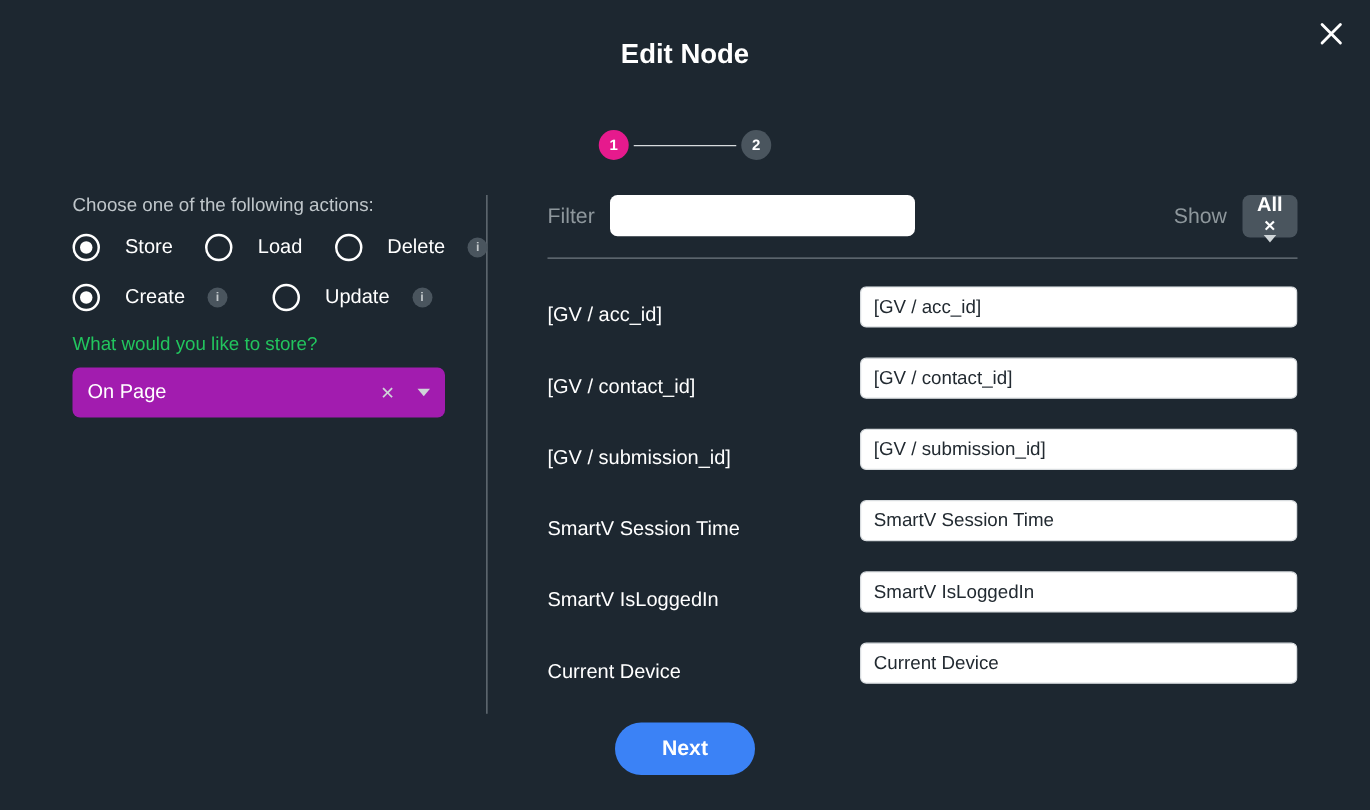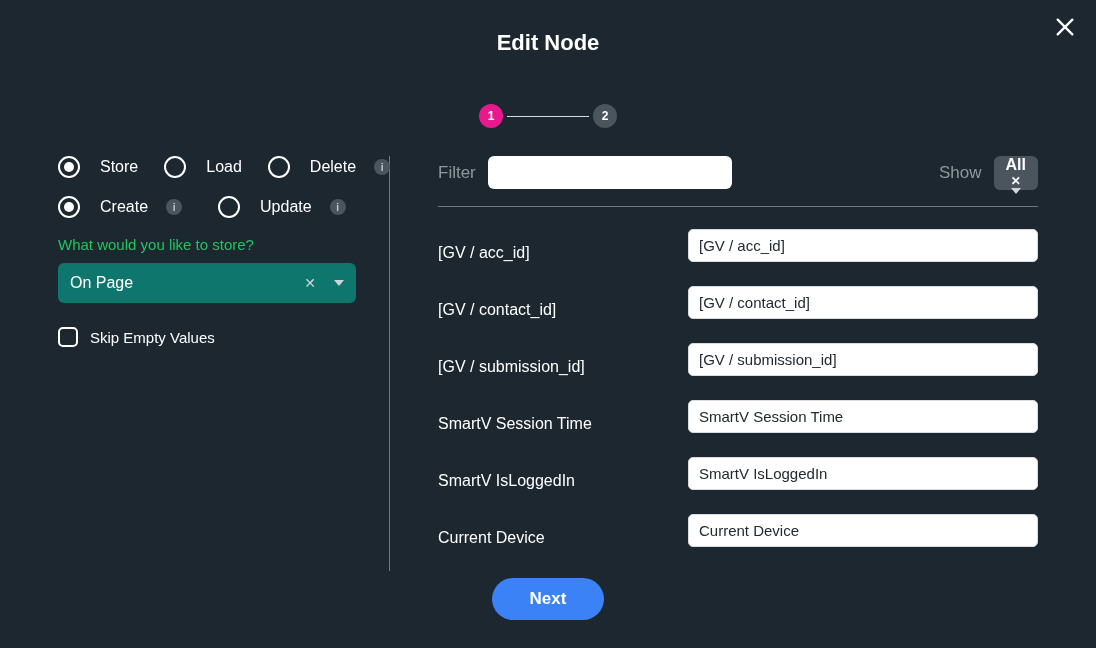--- a/index.html
+++ b/index.html
@@ -115,21 +115,21 @@
     justify-content: center;
     margin-left: -2px;
   }
   .store-question {
     color: #22c55e;
     font-size: 15px;
     margin-top: 6px;
     margin-bottom: 10px;
   }
   .select {
-    background: #0f766e;
+    background: #a21caf;
     border-radius: 6px;
     height: 40px;
     display: flex;
     align-items: center;
     padding: 0 12px;
     color: #ffffff;
     font-size: 16px;
     font-weight: 500;
     justify-content: space-between;
     cursor: pointer;
@@ -267,20 +267,21 @@
 </div>
 
 <div class="stepper">
   <div class="step active">1</div>
   <div class="step-line"></div>
   <div class="step inactive">2</div>
 </div>
 
 <div class="content">
   <div class="left-col">
+    <div class="instruction">Choose one of the following actions:</div>
 
     <div class="radio-row">
       <div class="radio-item selected">
         <div class="radio-outer">
             <div class="radio-inner"></div>
           </div>
         <span class="radio-label">Store</span>
       </div>
       <div class="radio-item">
         <div class="radio-outer"></div>
@@ -311,24 +312,20 @@
     <div class="store-question">What would you like to store?</div>
 
     <div class="select">
       <span>On Page</span>
       <div class="select-controls">
         <span class="select-x">✕</span>
         <div class="chev"></div>
       </div>
     </div>
 
-    <div class="checkbox-row">
-      <div class="checkbox"></div>
-      <span class="checkbox-label">Skip Empty Values</span>
-    </div>
   </div>
 
   <div class="right-col">
     <div class="filter-row">
       <div class="filter-left">
         <span class="muted-label">Filter</span>
         <input class="filter-input" type="text" value="" style="">
       </div>
       <div class="filter-left">
         <span class="muted-label">Show</span>

